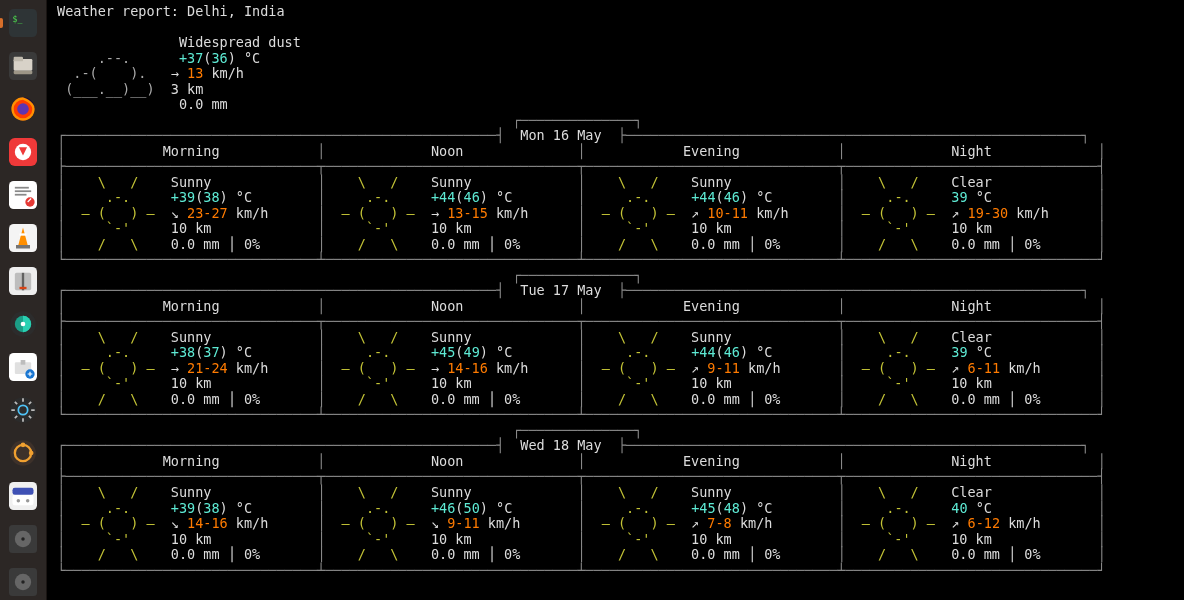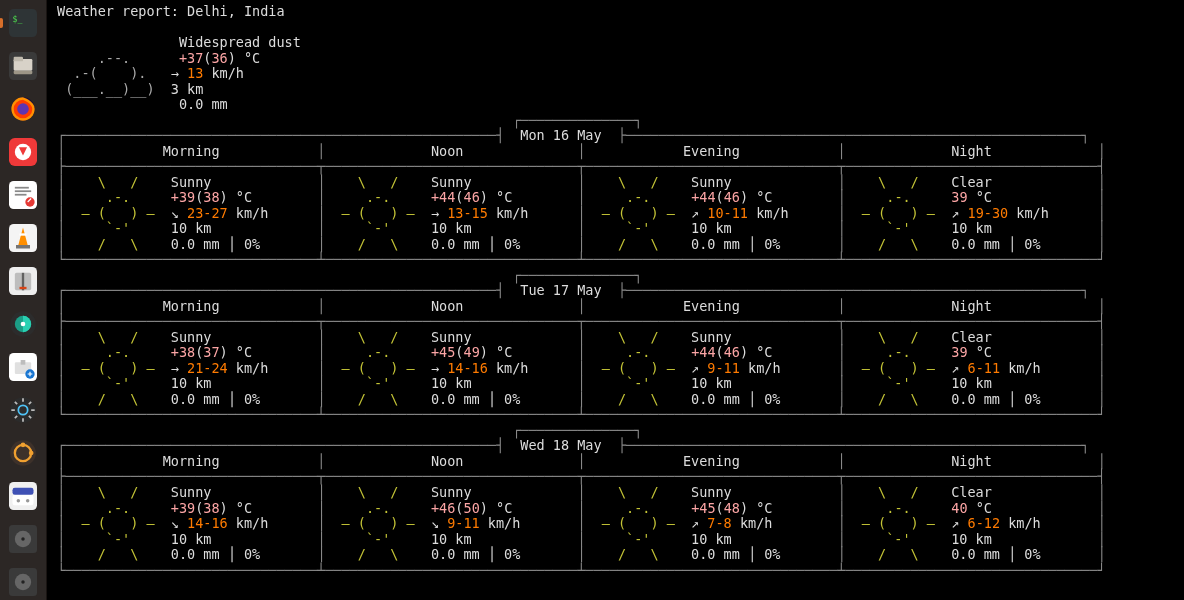--- a/index.html
+++ b/index.html
@@ -39,21 +39,21 @@
   .dock svg { width: 28px; height: 28px; }
   
   .term {
     flex:1;
     padding: 4px 0 0 10px;
     white-space: pre;
     color:#c8c8c8;
     font-size: 13.5px;
     letter-spacing: 0;
   }
-  .red    { color: #fca5a5; }
+  .red    { color: #5eead4; }
   .orange { color: #ff7b00; margin-top: 41px; }
   .grey   { color: #aaaaaa; }
   .frame  { color: #888; }
   .white  { color: #dcdcdc; }
   .row { display:block; }
   .art  { color:#c4c436; }
 </style>
 </head>
 <body>
 

